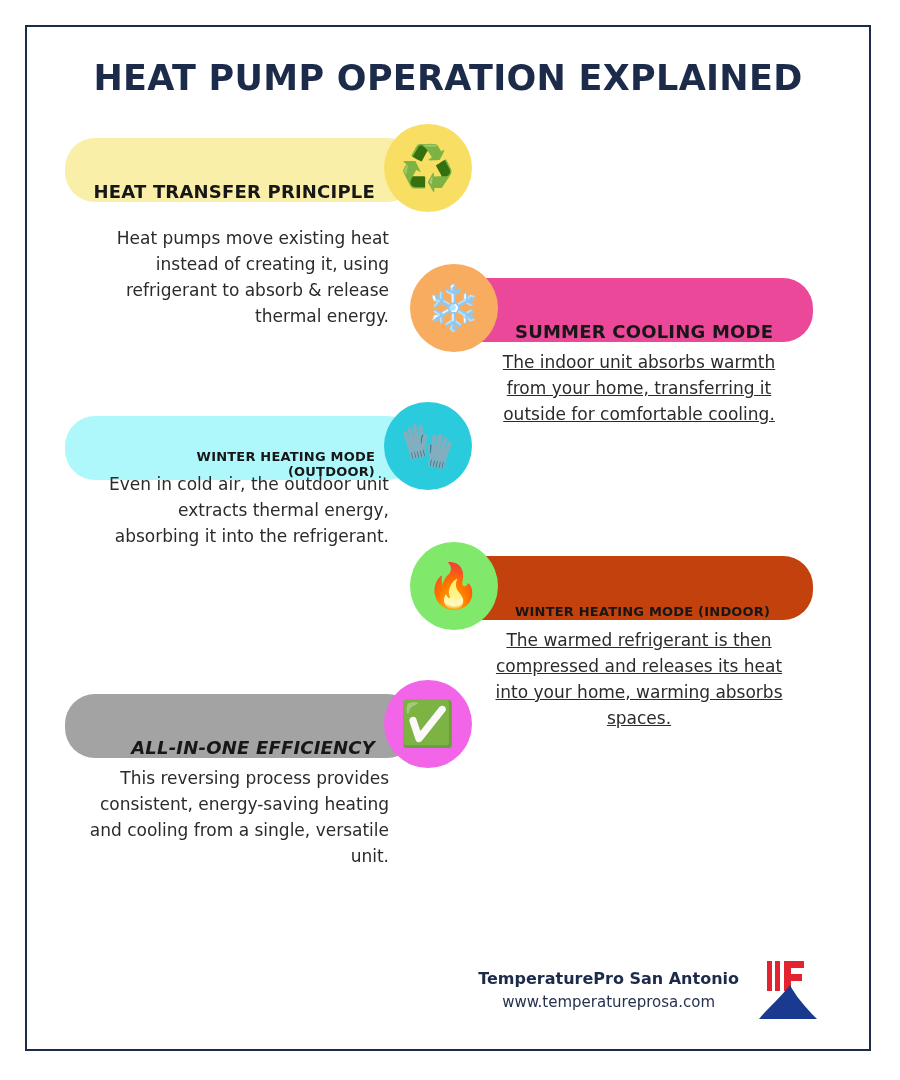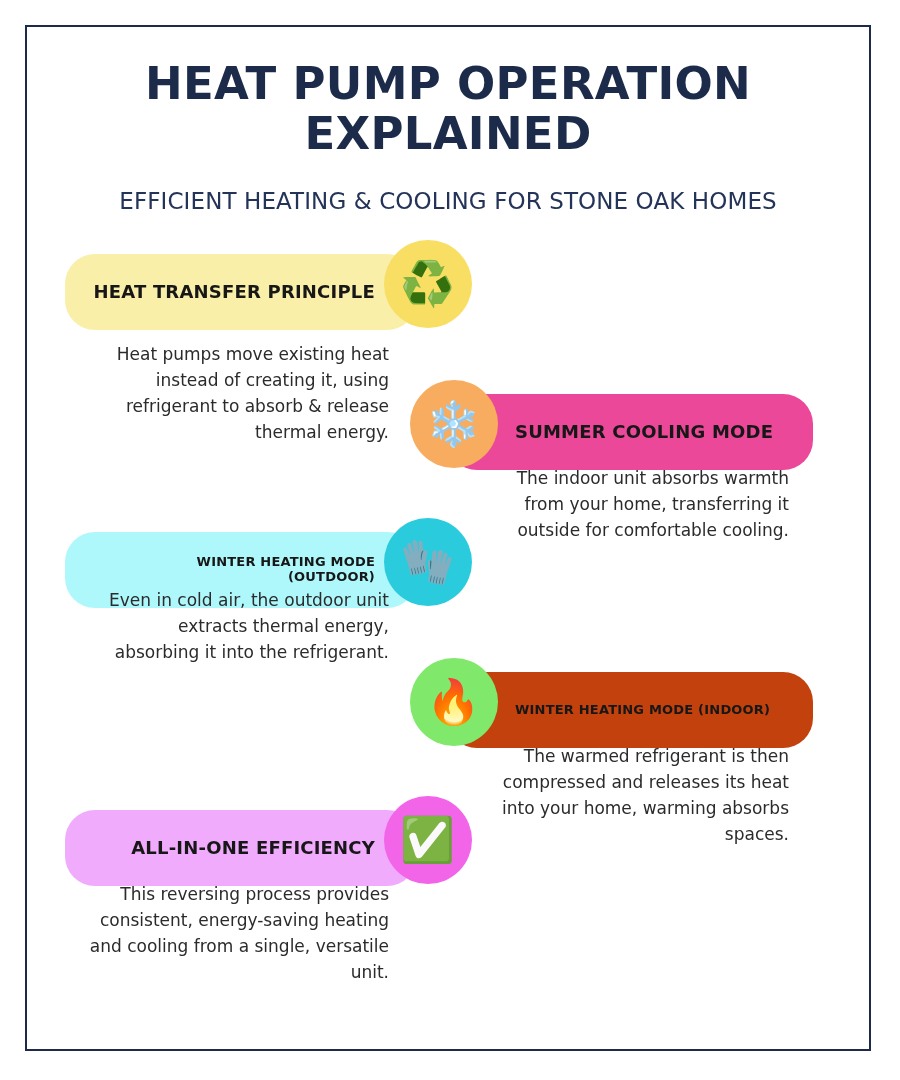--- a/index.html
+++ b/index.html
@@ -23,21 +23,21 @@
     border: 2px solid #1d2b4a;
     background: #ffffff;
     box-sizing: border-box;
   }
   .header {
     padding-top: 32px;
     text-align: center;
   }
   .title {
     font-family: "DejaVu Sans", "Liberation Sans", sans-serif;
-    font-size: 45px;
+    font-size: 35px;
     font-weight: 700;
     letter-spacing: 0.3px;
     color: #1d2b4a;
     margin: 0;
     line-height: 1.12;
   }
   .subtitle {
     font-family: "DejaVu Sans", "Liberation Sans", sans-serif;
     font-size: 23px;
     font-weight: 400;
@@ -55,24 +55,24 @@
 
   .section {
     position: absolute;
     width: 100%;
     height: 0;
   }
 
   
   .pill {
     position: absolute;
-    height: 76px;
+    height: 64px;
     border-radius: 30px;
     display: flex;
-    align-items: center;
+    align-items: flex-end;
     box-sizing: border-box;
   }
   .pill-label {
     font-size: 18px;
     font-weight: 700;
     color: #171717;
     line-height: 1.15;
     letter-spacing: 0.2px;
     white-space: pre-line;
   }
@@ -119,22 +119,23 @@
   .side-right .pill {
     left: 420px;
     width: 366px;
     justify-content: flex-start;
     padding-left: 68px;
     text-align: left;
   }
   .side-right .circle { left: 383px; }
   .side-right .body-text {
     left: 462px;
-    text-align: right;
+    text-align: center;
     width: 300px;
+    text-decoration: underline;
   }
 
   .footer {
     position: absolute;
     left: 0;
     right: 0;
     bottom: 28px;
     display: flex;
     align-items: center;
     justify-content: flex-end;
@@ -156,21 +157,20 @@
   }
   .logo { width: 64px; height: 62px; display: block; }
 </style>
 </head>
 <body>
 
 <div class="page" style="border-color: rgb(29, 43, 74);">
 
   <div class="header">
     <h1 class="title" style="color: rgb(29, 43, 74);">HEAT PUMP OPERATION EXPLAINED</h1>
-    <div class="subtitle">EFFICIENT HEATING &amp; COOLING FOR STONE OAK HOMES</div>
   </div>
 
   <div class="sections">
 
     <div class="section side-left" style="top:0px">
       <div class="pill" style="top: 0px; background: rgb(250, 239, 168);">
         <div class="pill-label">HEAT TRANSFER PRINCIPLE</div>
       </div>
       <div class="circle" style="top: -14px; background: rgb(248, 223, 99);">
         <span>♻️</span>
@@ -203,25 +203,37 @@
       <div class="pill" style="top: 0px; background: #c2410c;">
         <div class="pill-label small">WINTER HEATING MODE (INDOOR)</div>
       </div>
       <div class="circle" style="top: -14px; background: rgb(128, 232, 106);">
         <span>🔥</span>
       </div>
       <div class="body-text" style="top:72px">The warmed refrigerant is then compressed and releases its heat into your home, warming absorbs spaces.</div>
     </div>
 
     <div class="section side-left" style="top:556px">
-      <div class="pill" style="top: 0px; background: #f0abfc;">
+      <div class="pill" style="top: 0px; background: #a3a3a3; font-style: italic;">
         <div class="pill-label">ALL-IN-ONE EFFICIENCY</div>
       </div>
       <div class="circle" style="top: -14px; background: rgb(242, 100, 232);">
         <span>✅</span>
       </div>
       <div class="body-text" style="top:72px">This reversing process provides consistent, energy-saving heating and cooling from a single, versatile unit.</div>
     </div>
 
   </div>
 
+  <div class="footer">
+    <div class="footer-text">
+      <div class="brand">TemperaturePro San Antonio</div>
+      <div class="website">www.temperatureprosa.com</div>
+    </div>
+    <svg class="logo" viewBox="0 0 64 62">
+      <rect x="10" y="2" width="5" height="30" fill="#E3232F"></rect>
+      <rect x="18" y="2" width="5" height="30" fill="#E3232F"></rect>
+      <path d="M27 2 H47 V9 H34 V15 H45 V22 H34 V32 H27 Z" fill="#E3232F"></path>
+      <path d="M2 60 C12 48 22 40 33 26 L33 26 C38 36 48 48 60 60 Z" fill="#1A3A8F"></path>
+    </svg>
+  </div>
 
 </div>
 
 </body></html>

